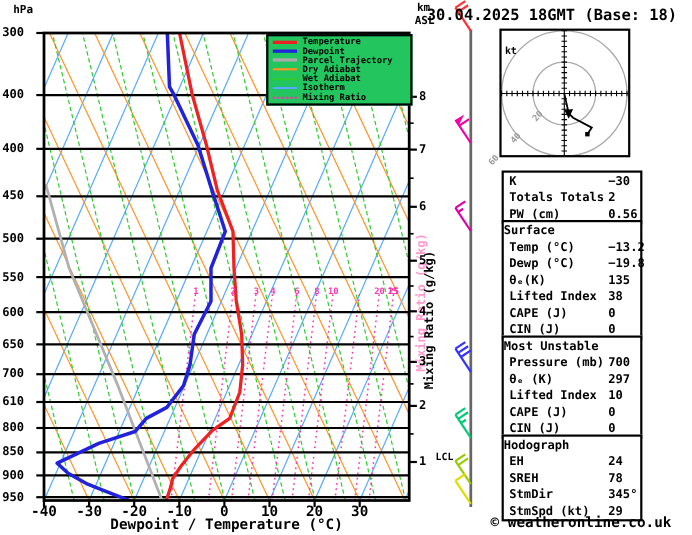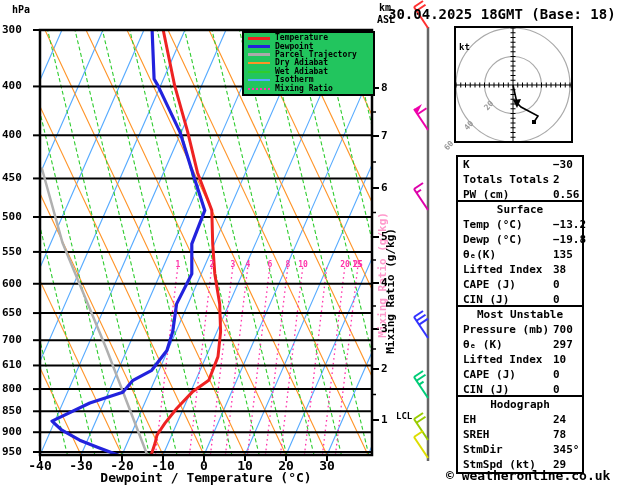--- a/index.html
+++ b/index.html
@@ -9,21 +9,21 @@
   .abs{position:absolute;white-space:nowrap;}
   .ctr{text-align:center;}
   .rgt{text-align:left;}
   .vert{writing-mode:vertical-rl;transform:rotate(180deg);}
   #legend{position:absolute;left:242px;top:31px;width:129px;height:60px;
           background:#22c55e;border:2px solid #000;padding-top:1px;z-index:5;}
   .lgrow{display:flex;align-items:center;height:8.4px;}
   .lgline{display:inline-block;width:22px;height:0;margin-left:4px;}
   .lglab{font-size:8px;margin-left:5px;line-height:8px;}
   .box{position:absolute;left:456px;width:128px;border:2px solid #000;background:#fff;box-sizing:border-box;}
-  .hdr{text-align:center;font-size:11px;height:15px;line-height:15px;}
+  .hdr{text-align:left;font-size:11px;height:15px;line-height:15px;}
   .trow{display:flex;font-size:11px;height:15px;line-height:15px;}
   .tlab{padding-left:5px;flex:0 0 90px;}
   .tval{flex:1;}
   .plbl{font-size:11px;}
   .tklbl{font-size:13px;}
   .kmlbl{font-size:11px;}
   .mrlbl{font-size:8px;color:#ff33aa;}
   .ringlbl{font-size:8px;color:#999;transform:rotate(-48deg);}
 </style>
 </head>

